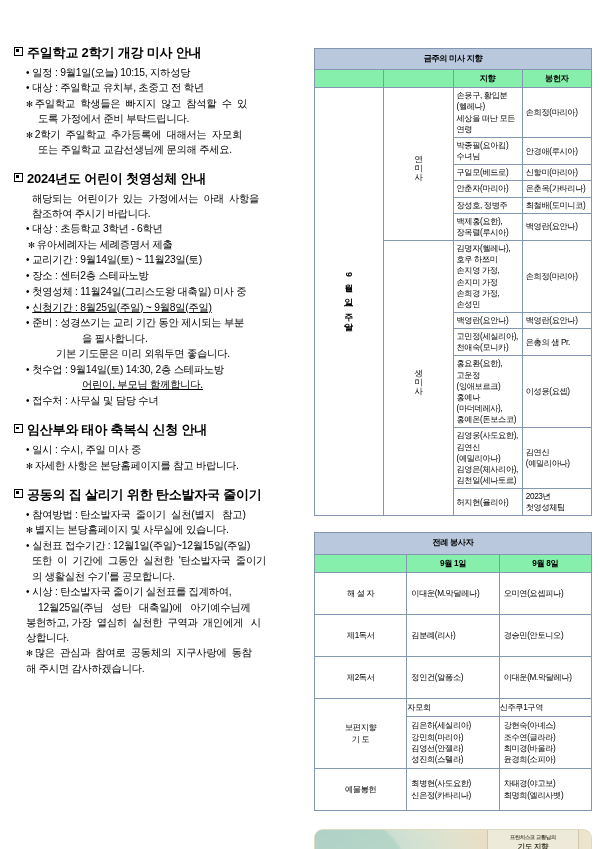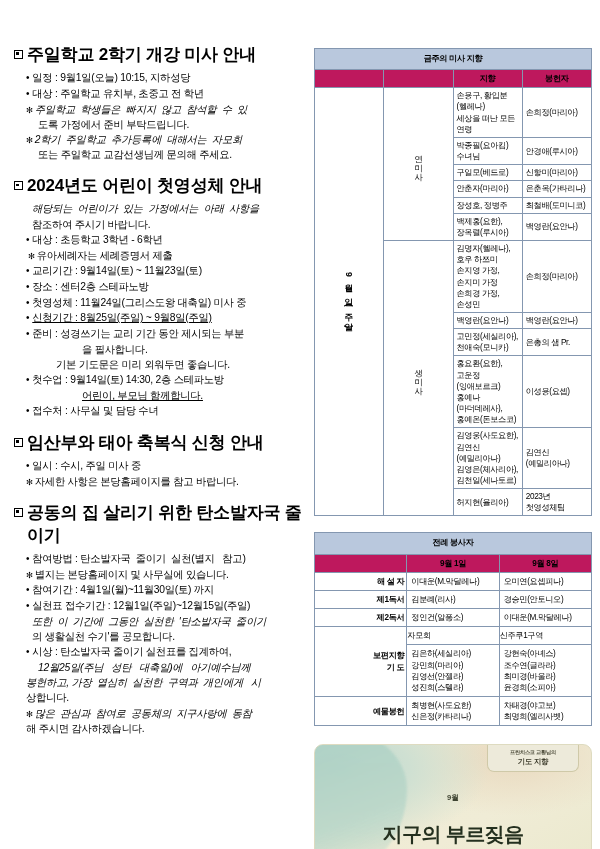--- a/index.html
+++ b/index.html
@@ -26,21 +26,21 @@
 
   
   .left-col {
     width: 300px;
     flex: 0 0 300px;
     padding-left: 18px;
     box-sizing: border-box;
   }
   .notice-block { margin-bottom: 13px; }
   .notice-heading {
-    font-size: 17px;
+    font-size: 13px;
     font-weight: bold;
     letter-spacing: -0.2px;
     margin: 0 0 3px -12px;
     display: flex;
     align-items: baseline;
     gap: 4px;
     line-height: 1.35;
   }
   .sq-icon {
     display: inline-block;
@@ -81,21 +81,21 @@
   }
   .line.star::before {
     content: "\273B";
     margin-right: 2px;
     font-size: 8.4px;
   }
   .line.plain { padding-left: 6px; }
   .line.indent1 { padding-left: 12px; }
   .line.indent2 { padding-left: 56px; }
   .line.indent3 { padding-left: 30px; }
-  .line.justify { text-align: justify; text-align-last: left; font-style: italic; }
+  .line.justify { text-align: justify; text-align-last: left; }
   .line u { }
 
   
   .right-col {
     width: 278px;
     flex: 0 0 278px;
     padding-top: 4px;
   }
   table.bul {
     border-collapse: collapse;
@@ -114,21 +114,21 @@
   .tbl-title {
     background: #b9c8dd;
     text-align: center;
     font-weight: bold;
     font-size: 12.2px;
     letter-spacing: 1px;
     padding: 4px 0 5px 0 !important;
     border: 0.8px solid #8497b0;
   }
   .col-head {
-    background: #be185d;
+    background: #86efac;
     text-align: center;
     font-weight: bold;
     font-size: 9.4px;
     letter-spacing: 0px;
     padding: 3px 0 !important;
   }
   .vert-date {
     width: 15px;
     text-align: center;
     padding: 0 !important;
@@ -150,25 +150,25 @@
     writing-mode: vertical-rl;
     display: inline-block;
     font-size: 8.4px;
     letter-spacing: 0.6px;
     line-height: 1;
   }
   .cell-multi { white-space: pre-line; }
 
   
   .svc-label {
-    text-align: right;
-    font-weight: bold;
+    text-align: center;
+    font-weight: normal;
     font-size: 9px;
     letter-spacing: 0px;
-    padding: 3px 2px !important;
+    padding: 15px 2px !important;
     white-space: pre-line;
   }
   .svc-val {
     font-size: 8.6px;
     padding: 3px 4px !important;
     white-space: pre-line;
     letter-spacing: -0.3px;
   }
   .svc-sub {
     text-align: left;
@@ -301,21 +301,20 @@
       <p class="line star">자세한 사항은 본당홈페이지를 참고 바랍니다.</p>
     </div>
 
     <div class="notice-block">
       <div class="notice-heading">
         <span class="sq-icon"></span>
         <span>공동의 집 살리기 위한 탄소발자국 줄이기</span>
       </div>
       <p class="line bullet">참여방법 : 탄소발자국  줄이기  실천(별지   참고)</p>
       <p class="line star">별지는 본당홈페이지 및 사무실에 있습니다.</p>
-      <p class="line bullet">참여기간 : 4월1일(월)~11월30일(토) 까지</p>
       <p class="line bullet">실천표 접수기간 : 12월1일(주일)~12월15일(주일)</p>
       <p class="line plain justify">또한  이  기간에  그동안  실천한  '탄소발자국  줄이기</p>
       <p class="line plain">의 생활실천 수기'를 공모합니다.</p>
       <p class="line bullet">시상 : 탄소발자국 줄이기 실천표를 집계하여,</p>
       <p class="line indent1 justify">12월25일(주님   성탄   대축일)에   아기예수님께</p>
       <p class="line justify">봉헌하고, 가장  열심히  실천한  구역과  개인에게   시</p>
       <p class="line">상합니다.</p>
       <p class="line star justify">많은  관심과  참여로  공동체의  지구사랑에  동참</p>
       <p class="line">해 주시면 감사하겠습니다.</p>
     </div>

